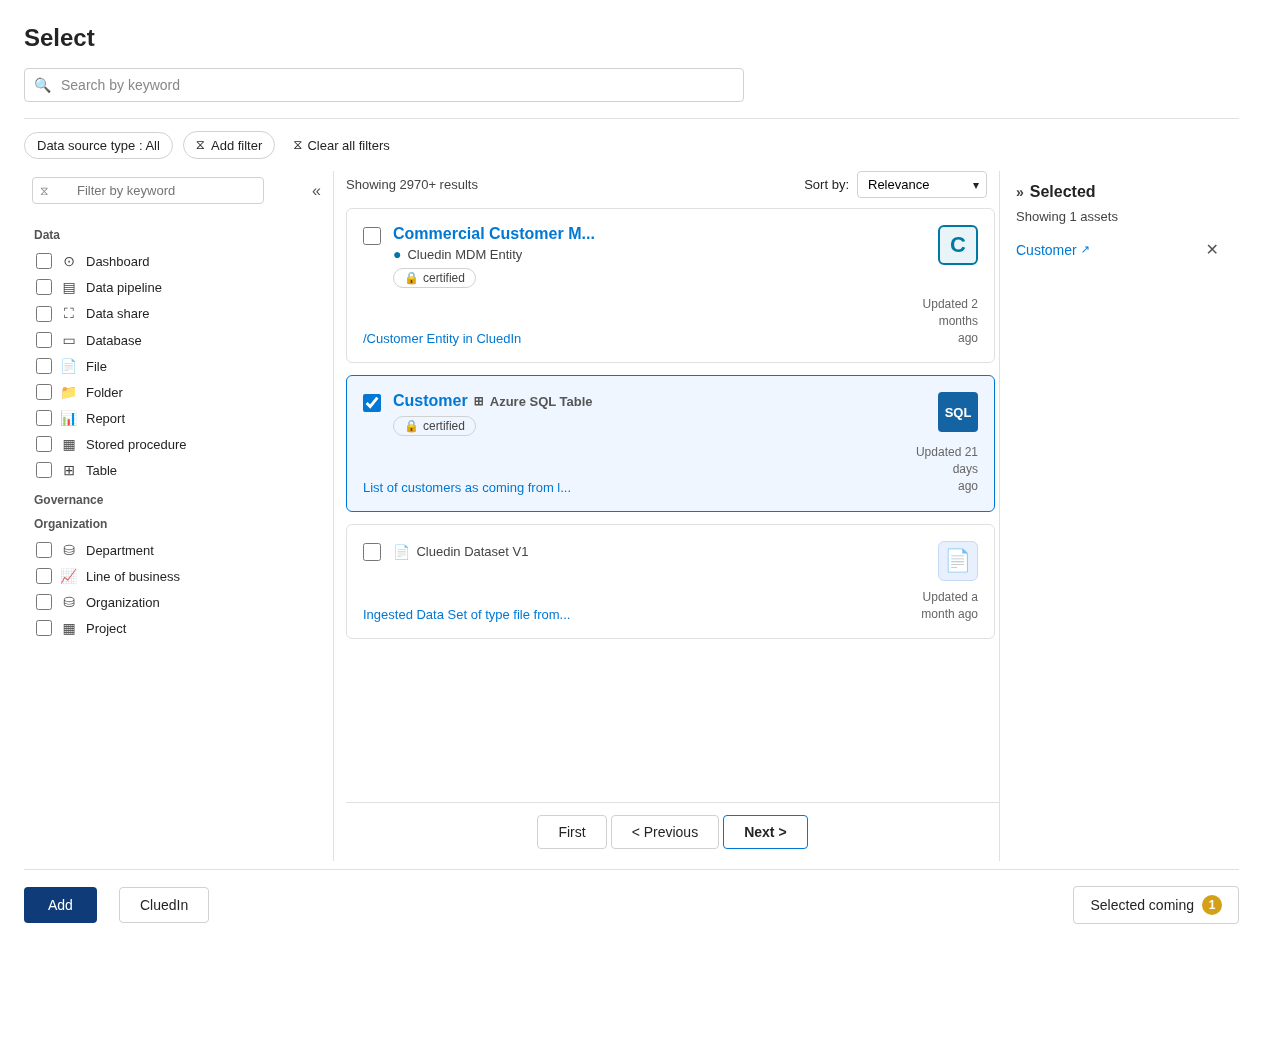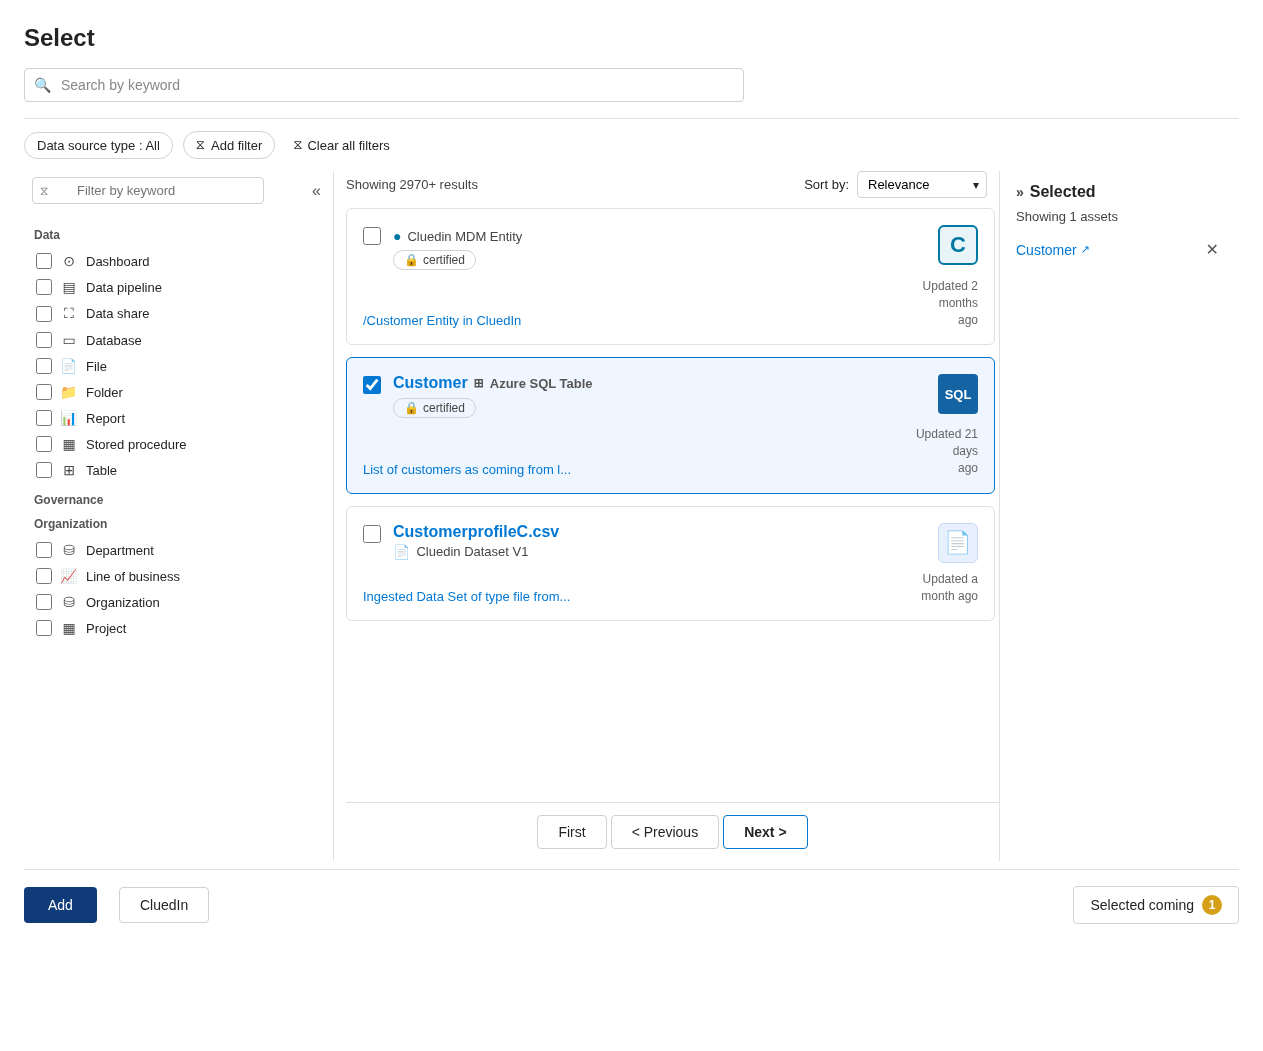--- a/index.html
+++ b/index.html
@@ -225,20 +225,21 @@
           </div>
         </div>
       </div>
 
       <div class="cards-scroll">
 
         <div class="asset-card">
           <div class="card-top">
             <input type="checkbox" class="card-checkbox" style="">
             <div class="card-info">
+              <div class="card-title">Commercial Customer M...</div>
               <div class="card-subtitle">
                 <span style="color:#0078a4;font-size:14px;">●</span>
                 <span>Cluedin MDM Entity</span>
               </div>
               <span class="card-badge">
                 <span>🔒</span>
                 certified
               </span>
             </div>
             <div class="card-logo logo-cluedin" style="font-size:22px;font-weight:800;border:2px solid #0078a4;">C</div>
@@ -268,21 +269,20 @@
           <div class="card-footer">
             <span class="card-path">List of customers as coming from l...</span>
             <span class="card-updated">Updated 21<br>days<br>ago</span>
           </div>
         </div>
 
         <div class="asset-card">
           <div class="card-top">
             <input type="checkbox" class="card-checkbox" style="">
             <div class="card-info">
-              <div class="card-title">CustomerprofileC.csv</div>
               <div class="card-subtitle">
                 <span style="font-size:14px;">📄</span>
                 <span>Cluedin Dataset V1</span>
               </div>
             </div>
             <div class="card-logo logo-file" style="font-size:22px;">📄</div>
           </div>
           <div class="card-footer">
             <span class="card-path">Ingested Data Set of type file from...</span>
             <span class="card-updated">Updated a<br>month ago</span>

